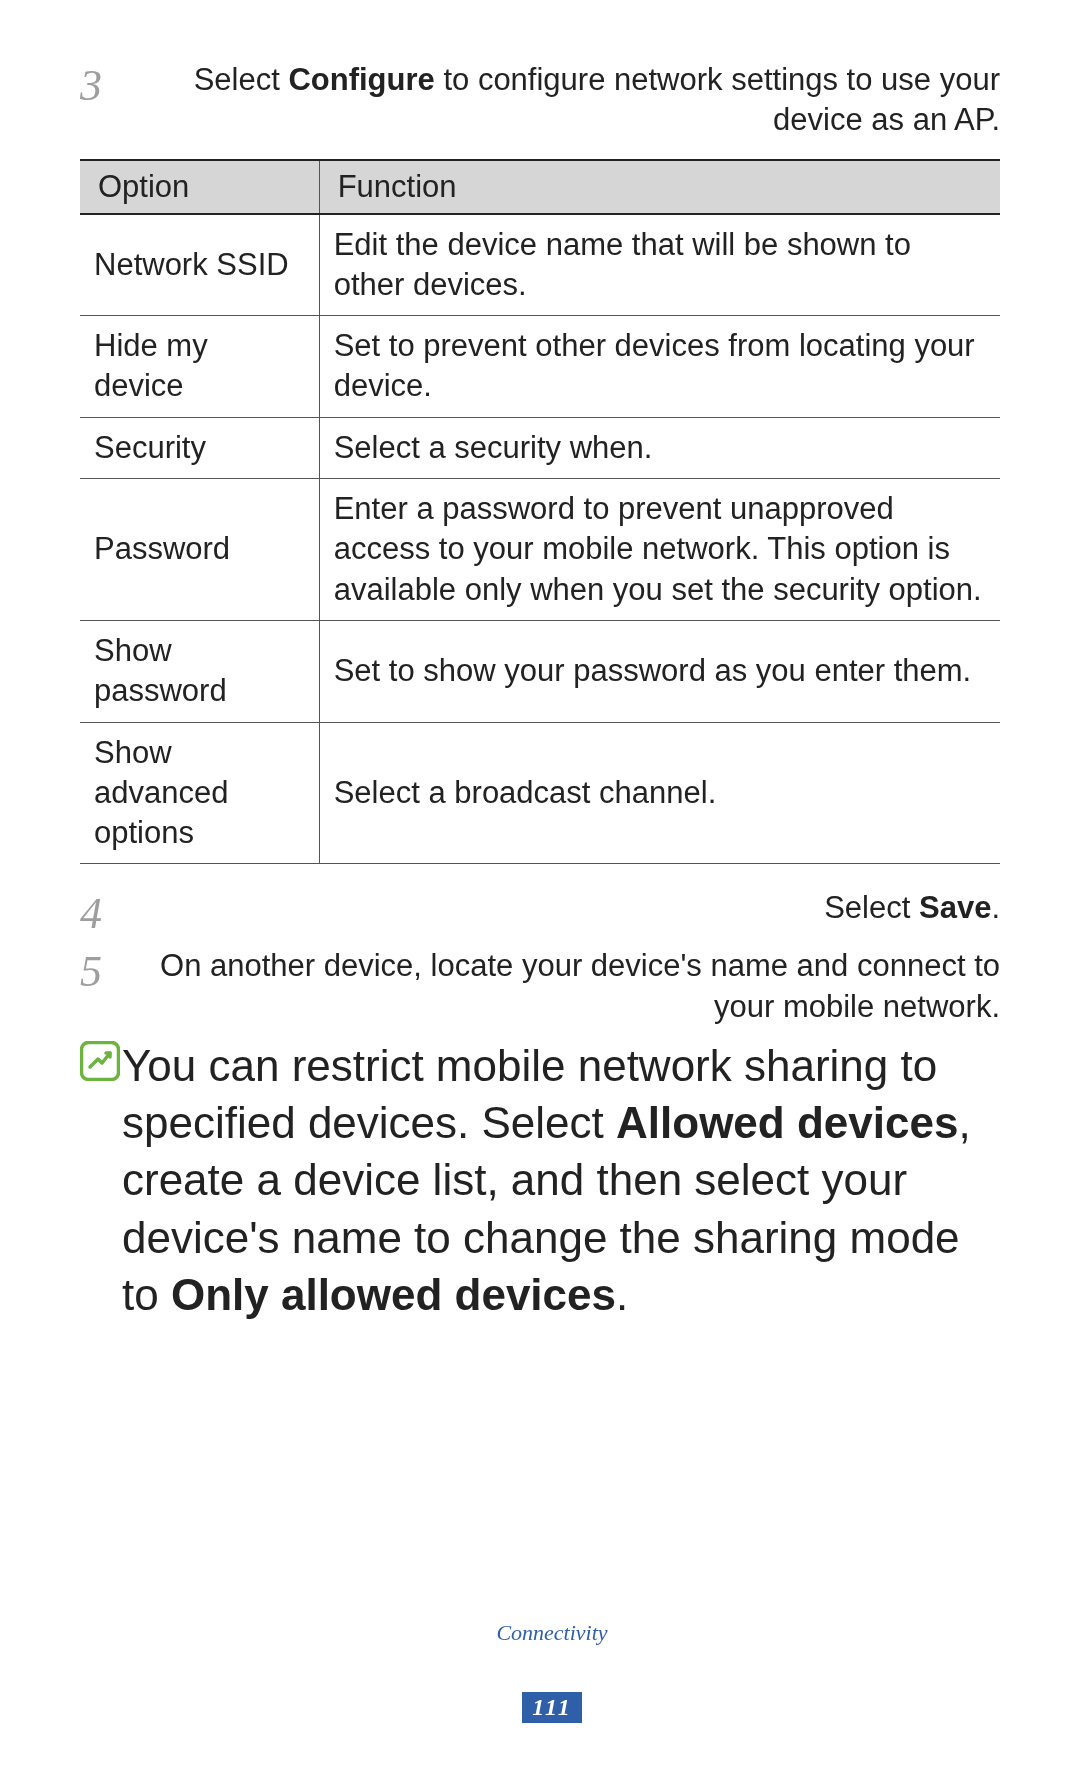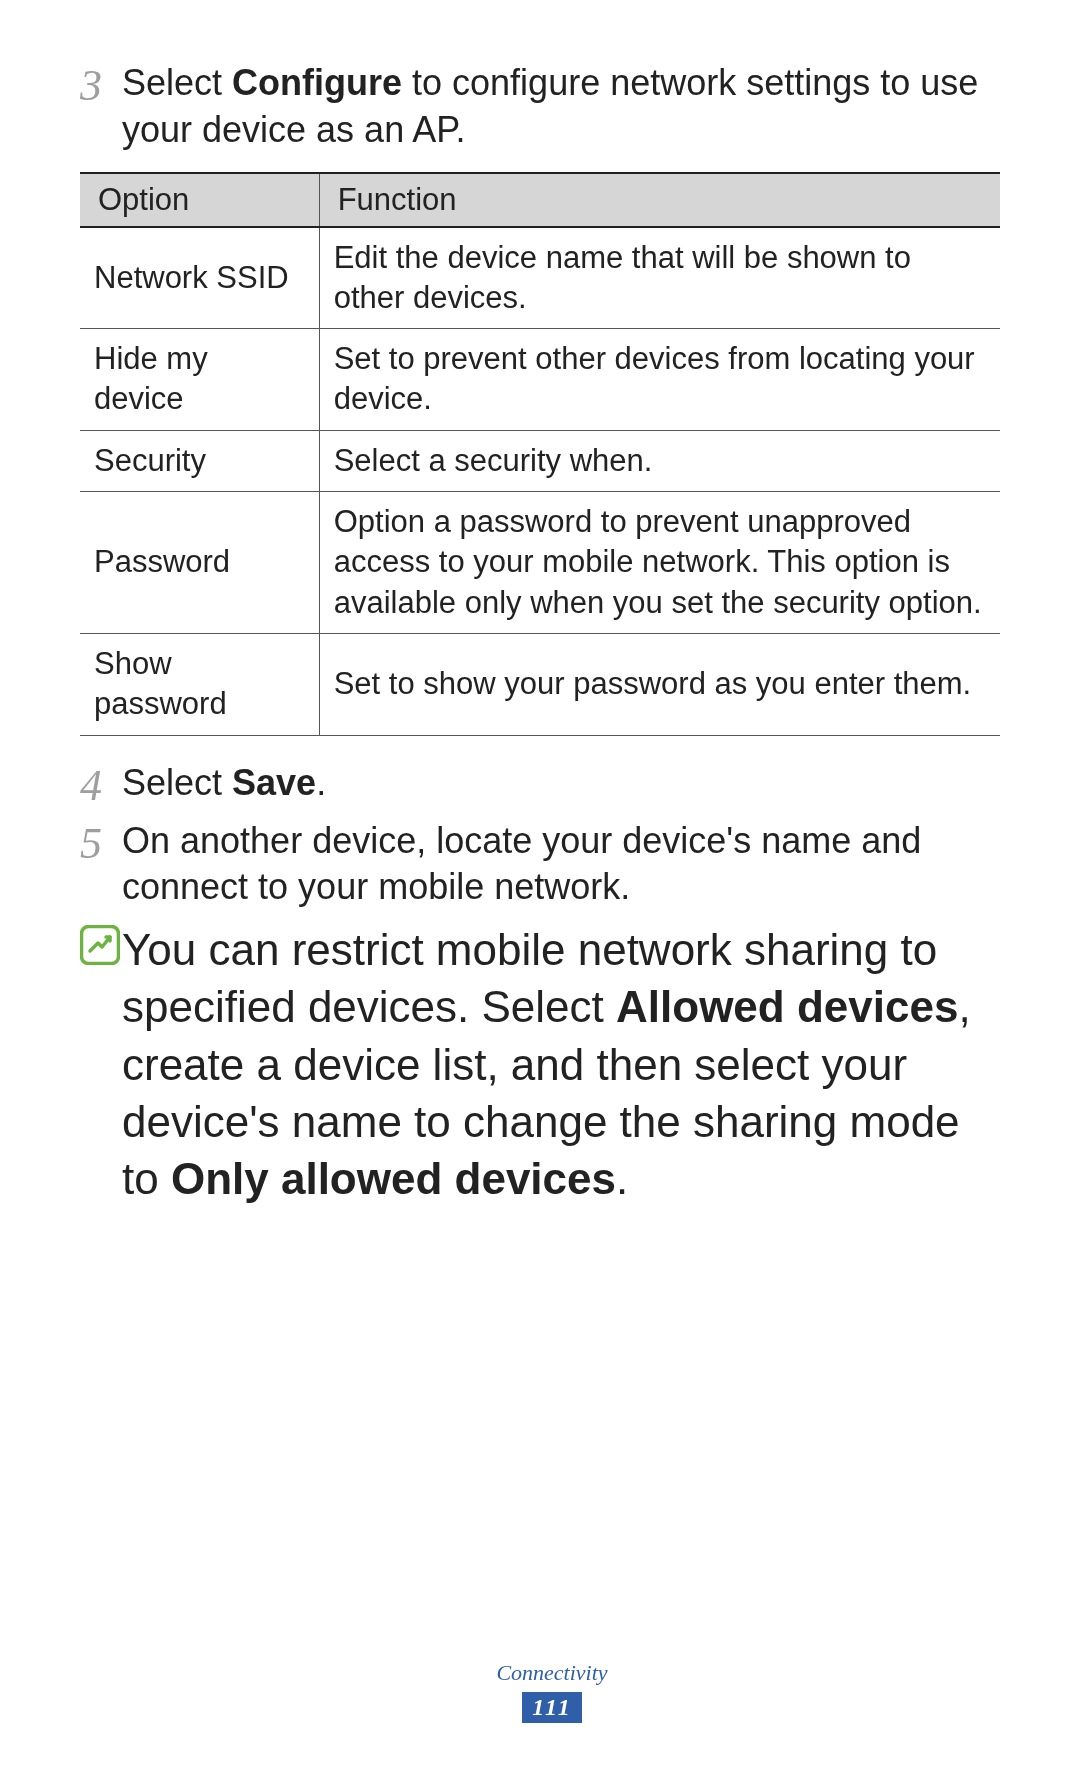--- a/index.html
+++ b/index.html
@@ -29,24 +29,25 @@
     font-style: italic;
     font-size: 44px;
     color: #9e9e9e;
     width: 42px;
     flex-shrink: 0;
     line-height: 1;
     text-align: left;
     margin-top: 4px;
   }
   .step-body {
-    font-size: 36px;
+    font-size: 31px;
     line-height: 1.3;
     color: #222;
     flex: 1;
+    text-align: right;
   }
   .bold { font-weight: 700; }
 
   table.options {
     border-collapse: collapse;
     width: 100%;
     margin: 18px 0 24px 0;
     font-size: 31px;
     color: #222;
   }
@@ -107,20 +108,21 @@
   .footer-page {
     display: inline-block;
     background: #2f5fa8;
     color: #fff;
     font-family: Georgia, "Times New Roman", serif;
     font-style: italic;
     font-weight: bold;
     font-size: 24px;
     padding: 2px 10px;
     letter-spacing: 2px;
+    margin-top: 40px;
   }
 </style>
 </head>
 <body>
 
 <div class="page">
 
   <div class="step">
     <div class="step-num">3</div>
     <div class="step-body">
@@ -143,25 +145,29 @@
       <tr>
         <td class="opt">Hide my device</td>
         <td>Set to prevent other devices from locating your device.</td>
       </tr>
       <tr>
         <td class="opt">Security</td>
         <td>Select a security when.</td>
       </tr>
       <tr>
         <td class="opt">Password</td>
-        <td>Option a password to prevent unapproved access to your mobile network. This option is available only when you set the security option.</td>
+        <td>Enter a password to prevent unapproved access to your mobile network. This option is available only when you set the security option.</td>
       </tr>
       <tr>
         <td class="opt">Show password</td>
         <td>Set to show your password as you enter them.</td>
+      </tr>
+      <tr>
+        <td class="opt">Show advanced options</td>
+        <td>Select a broadcast channel.</td>
       </tr>
     </tbody>
   </table>
 
   <div class="step">
     <div class="step-num">4</div>
     <div class="step-body">
       <span>Select </span><span class="bold">Save</span><span>.</span>
     </div>
   </div>

